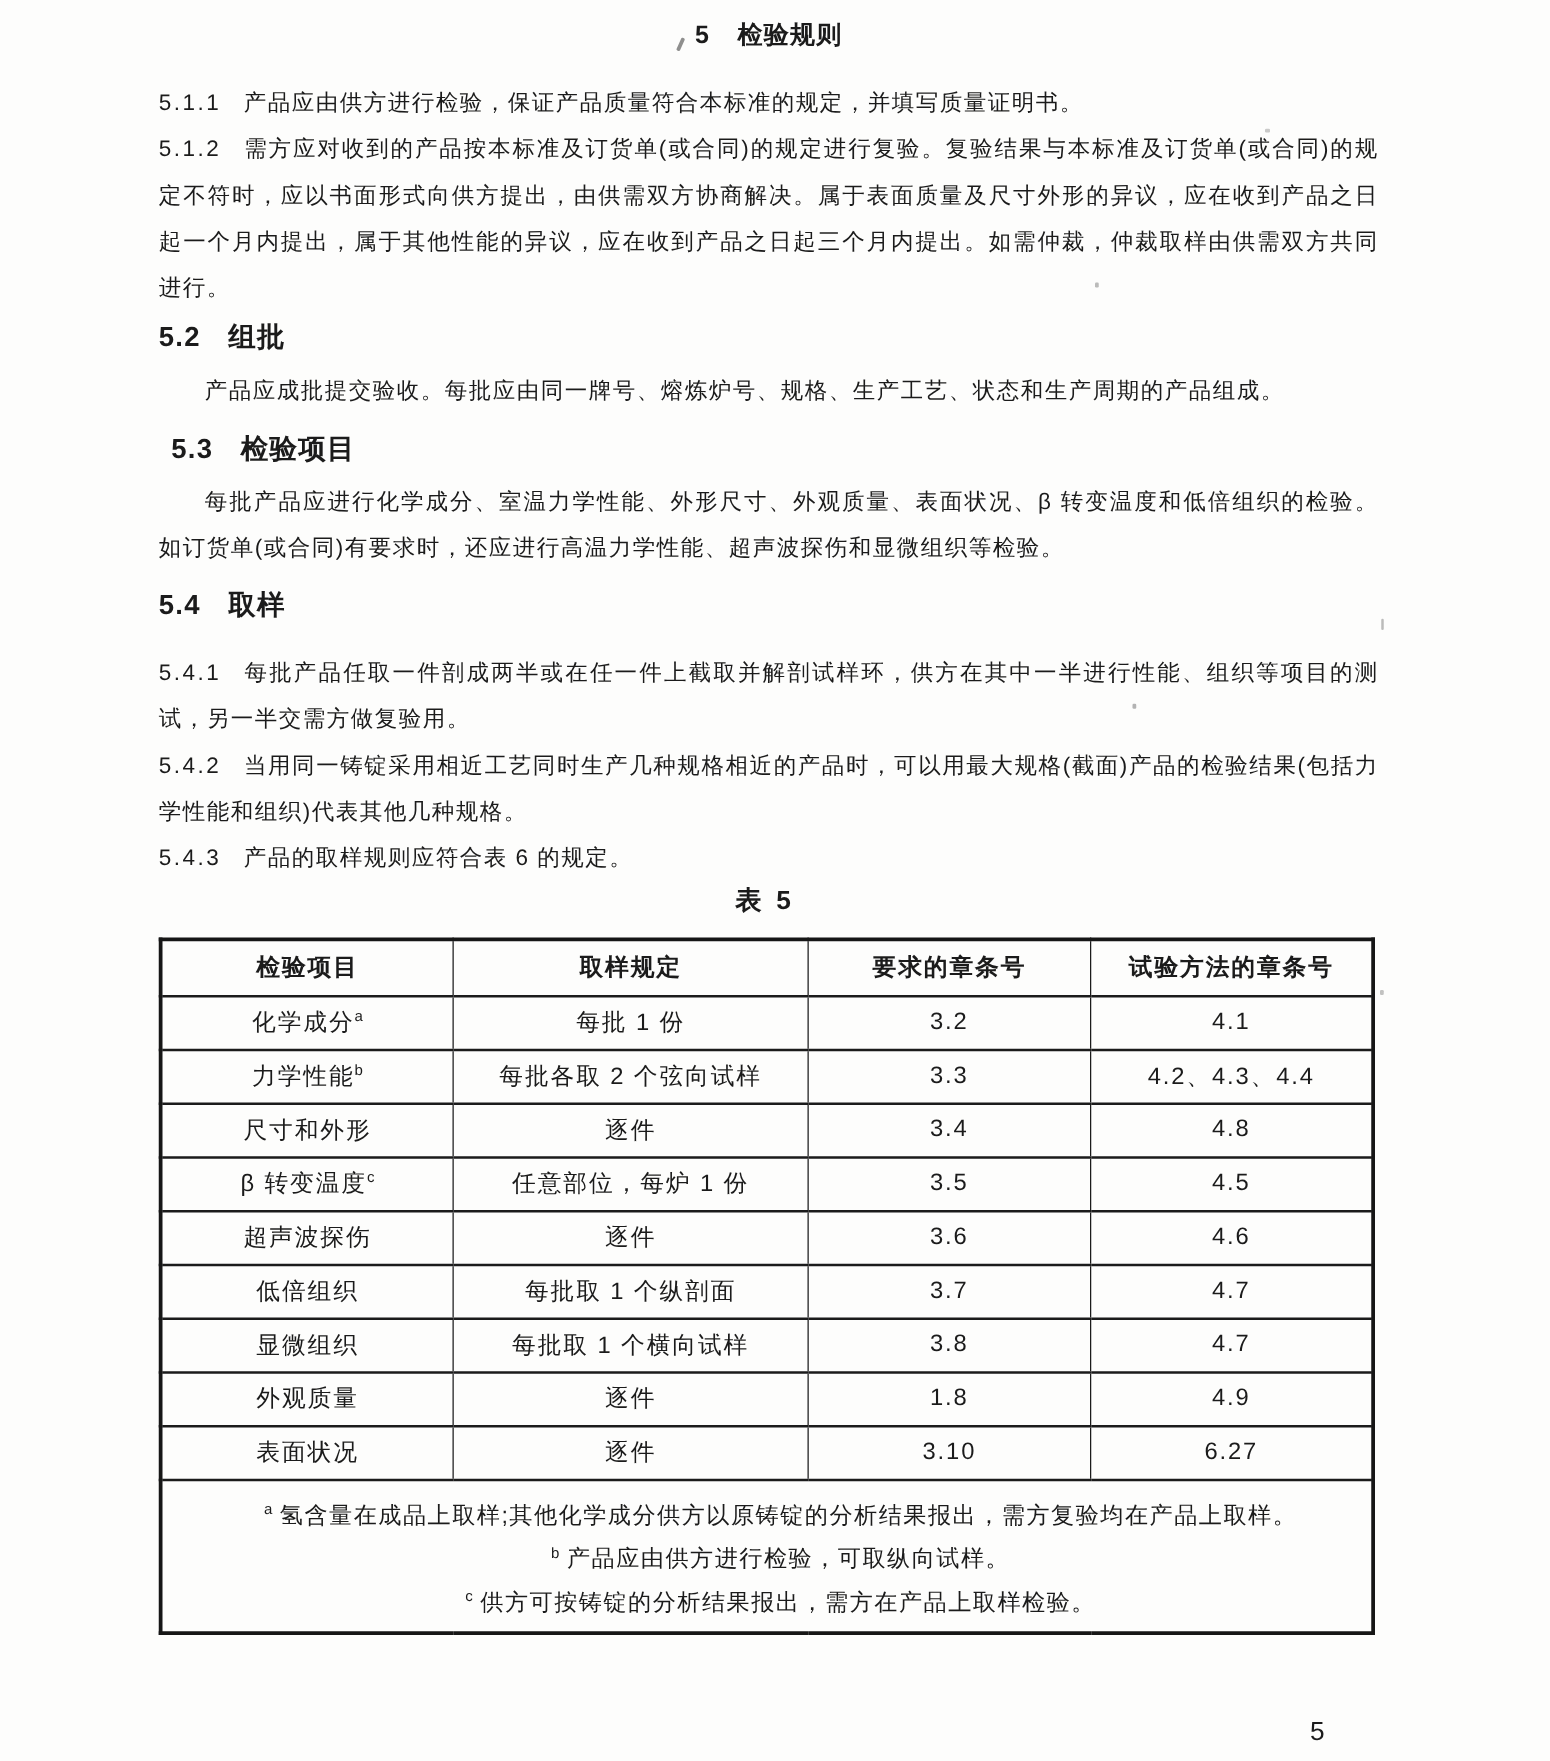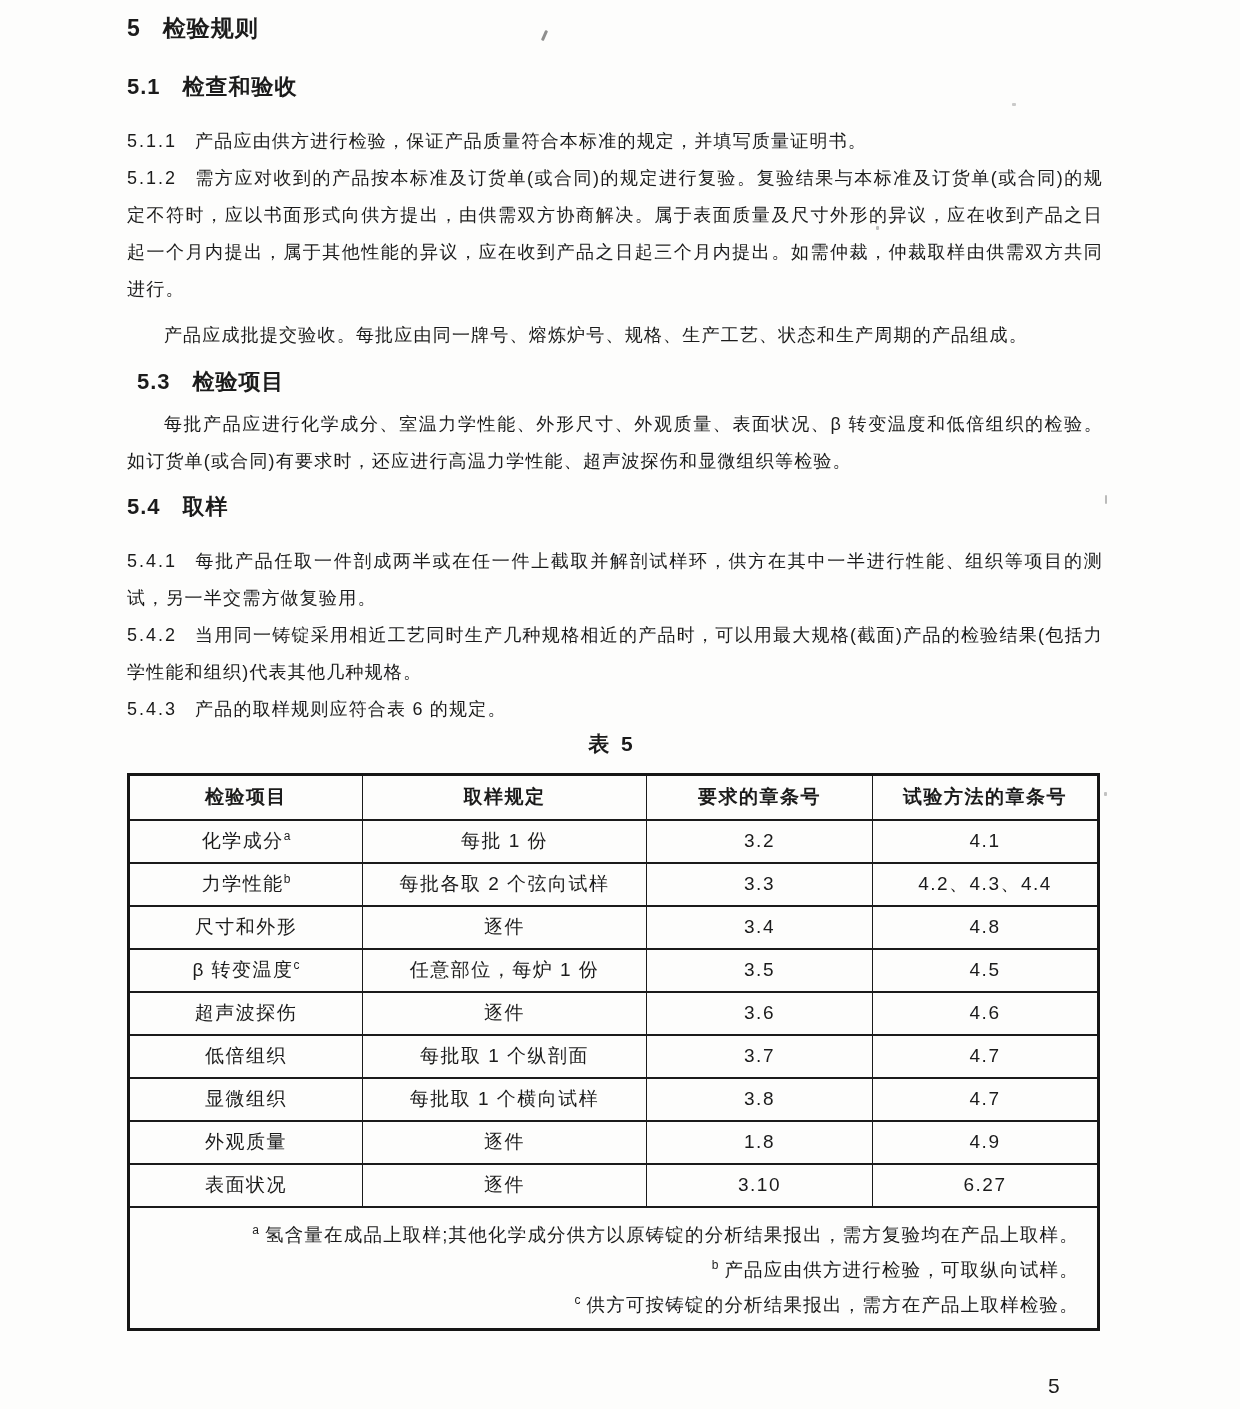--- a/index.html
+++ b/index.html
@@ -12,22 +12,23 @@
     overflow: hidden;
   }
   .page {
     position: absolute;
     left: 127px;
     top: 13px;
     width: 976px;
   }
   
   .h-main {
-    font-size: 23px; font-weight: 700; letter-spacing: 1px;
+    font-size: 20px; font-weight: 700; letter-spacing: 1px;
     line-height: 30px;
+    text-align: center;
   }
   .h-sub {
     font-size: 22px; font-weight: 700; letter-spacing: 1px;
     line-height: 30px;
   }
   .h-sub .num, .h-main .num { margin-right: 22px; }
   .mt-51  { margin-top: 29px; }
   .mt-52  { margin-top: 6px; }
   .mt-53  { margin-top: 13px; margin-left: 10px; }
   .mt-54  { margin-top: 12px; }
@@ -66,21 +67,21 @@
     text-align: center;
     vertical-align: middle;
     font-size: 19px;
     letter-spacing: 1.5px;
   }
   table.t6 { border: 3px solid #161616; }
   table.t6 th { height: 45px; font-weight: 700; }
   table.t6 td { height: 43px; font-weight: 400; }
   table.t6 sup { font-size: 12px; letter-spacing: 0; }
   table.t6 td.foot {
-    text-align: right;
+    text-align: center;
     height: auto;
     padding: 7px 18px 8px 40px;
     border-top: 2.5px solid #1b1b1b;
   }
   .fn { font-size: 18.5px; line-height: 31px; letter-spacing: 1.2px; }
   .fn sup { font-size: 12px; margin-right: 6px; }
   
   .page-number {
     position: absolute;
     left: 1048px;
@@ -98,32 +99,32 @@
 </style>
 </head>
 <body>
 
 <div class="page">
 
   <div class="h-main">
     <span class="num">5</span><span>检验规则</span>
   </div>
 
-  <div class="h-sub mt-51">
-    <span class="num">5.1</span><span>检查和验收</span>
-  </div>
 
   <p class="clause first-clause">
     <span class="cnum">5.1.1</span><span>产品应由供方进行检验，保证产品质量符合本标准的规定，并填写质量证明书。</span>
   </p>
 
   <p class="clause">
     <span class="cnum">5.1.2</span><span>需方应对收到的产品按本标准及订货单(或合同)的规定进行复验。复验结果与本标准及订货单(或合同)的规定不符时，应以书面形式向供方提出，由供需双方协商解决。属于表面质量及尺寸外形的异议，应在收到产品之日起一个月内提出，属于其他性能的异议，应在收到产品之日起三个月内提出。如需仲裁，仲裁取样由供需双方共同进行。</span>
   </p>
 
+  <div class="h-sub mt-52">
+    <span class="num">5.2</span><span>组批</span>
+  </div>
 
   <p class="body indent">
     <span>产品应成批提交验收。每批应由同一牌号、熔炼炉号、规格、生产工艺、状态和生产周期的产品组成。</span>
   </p>
 
   <div class="h-sub mt-53">
     <span class="num">5.3</span><span>检验项目</span>
   </div>
 
   <p class="body indent">

